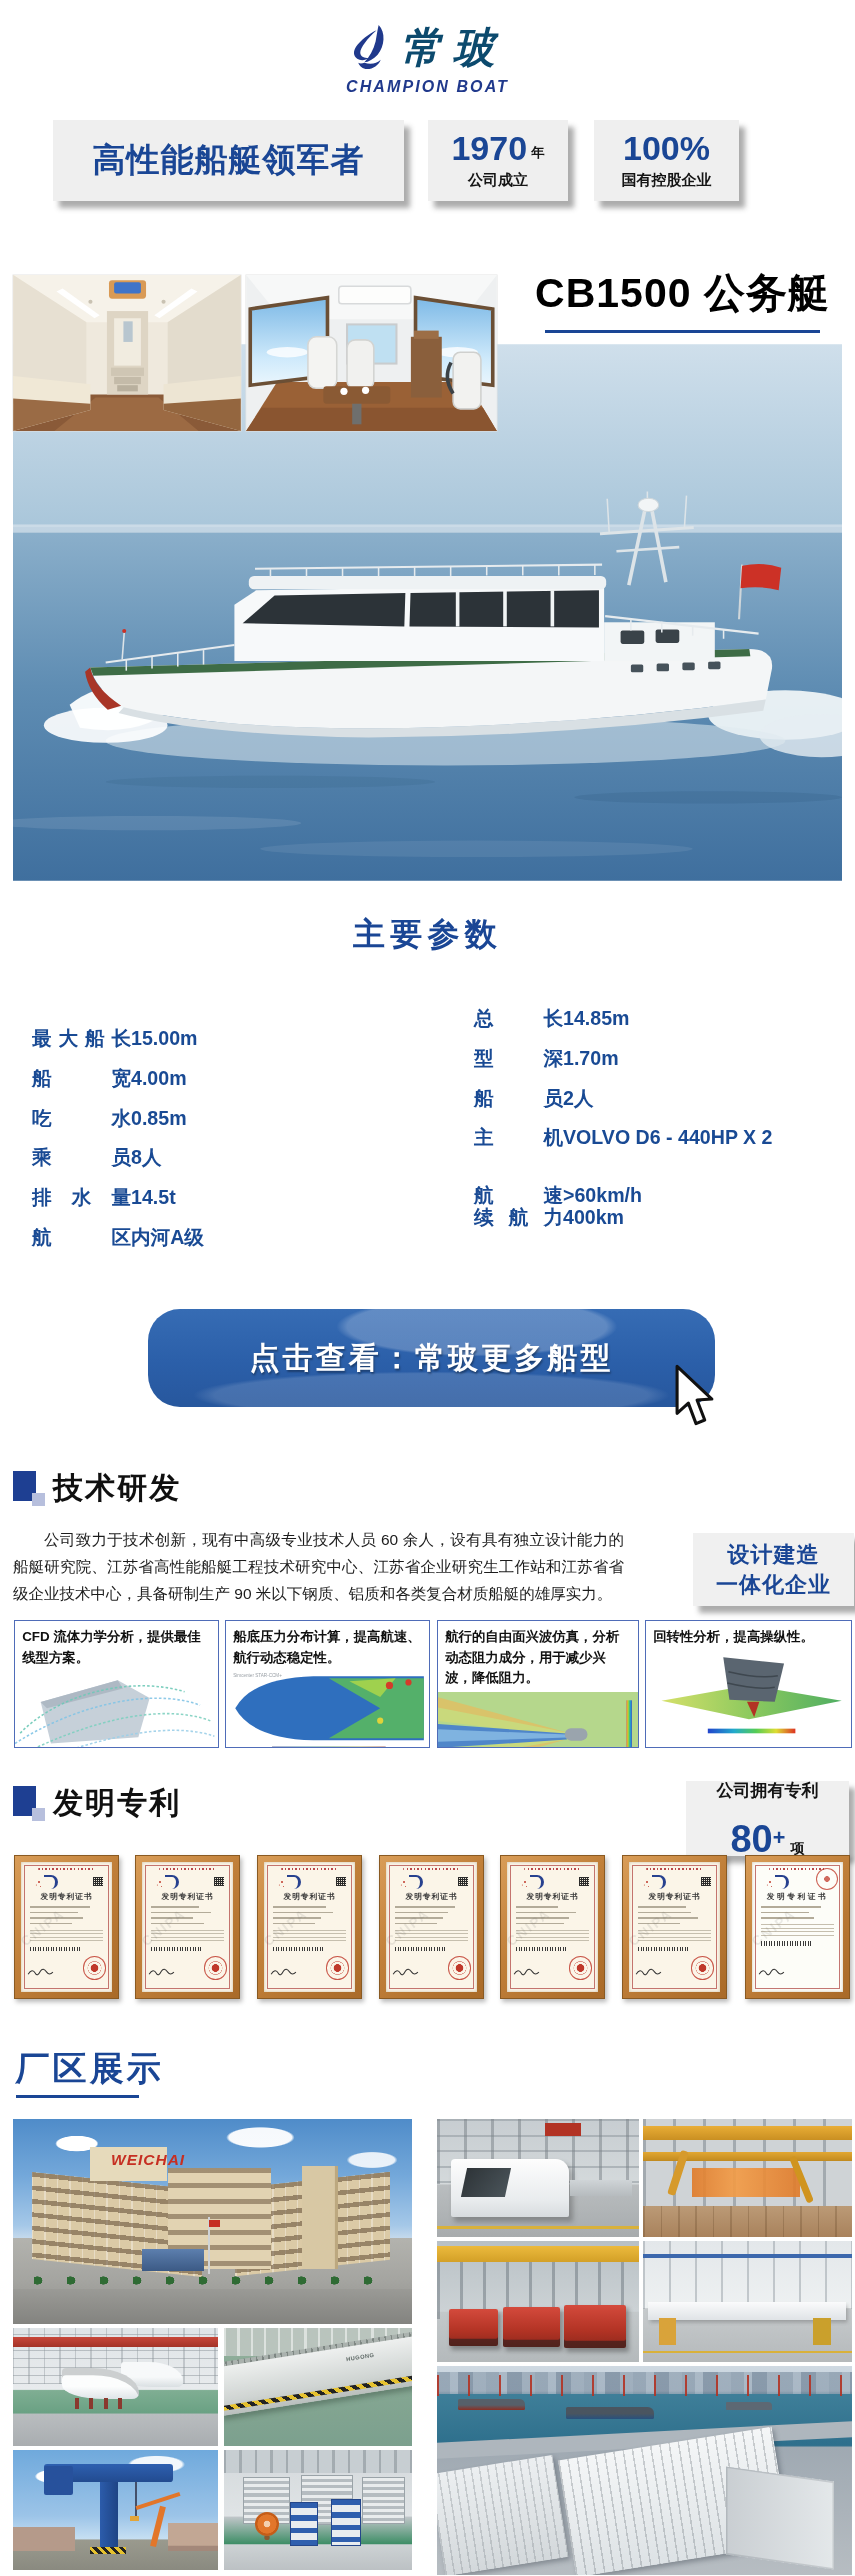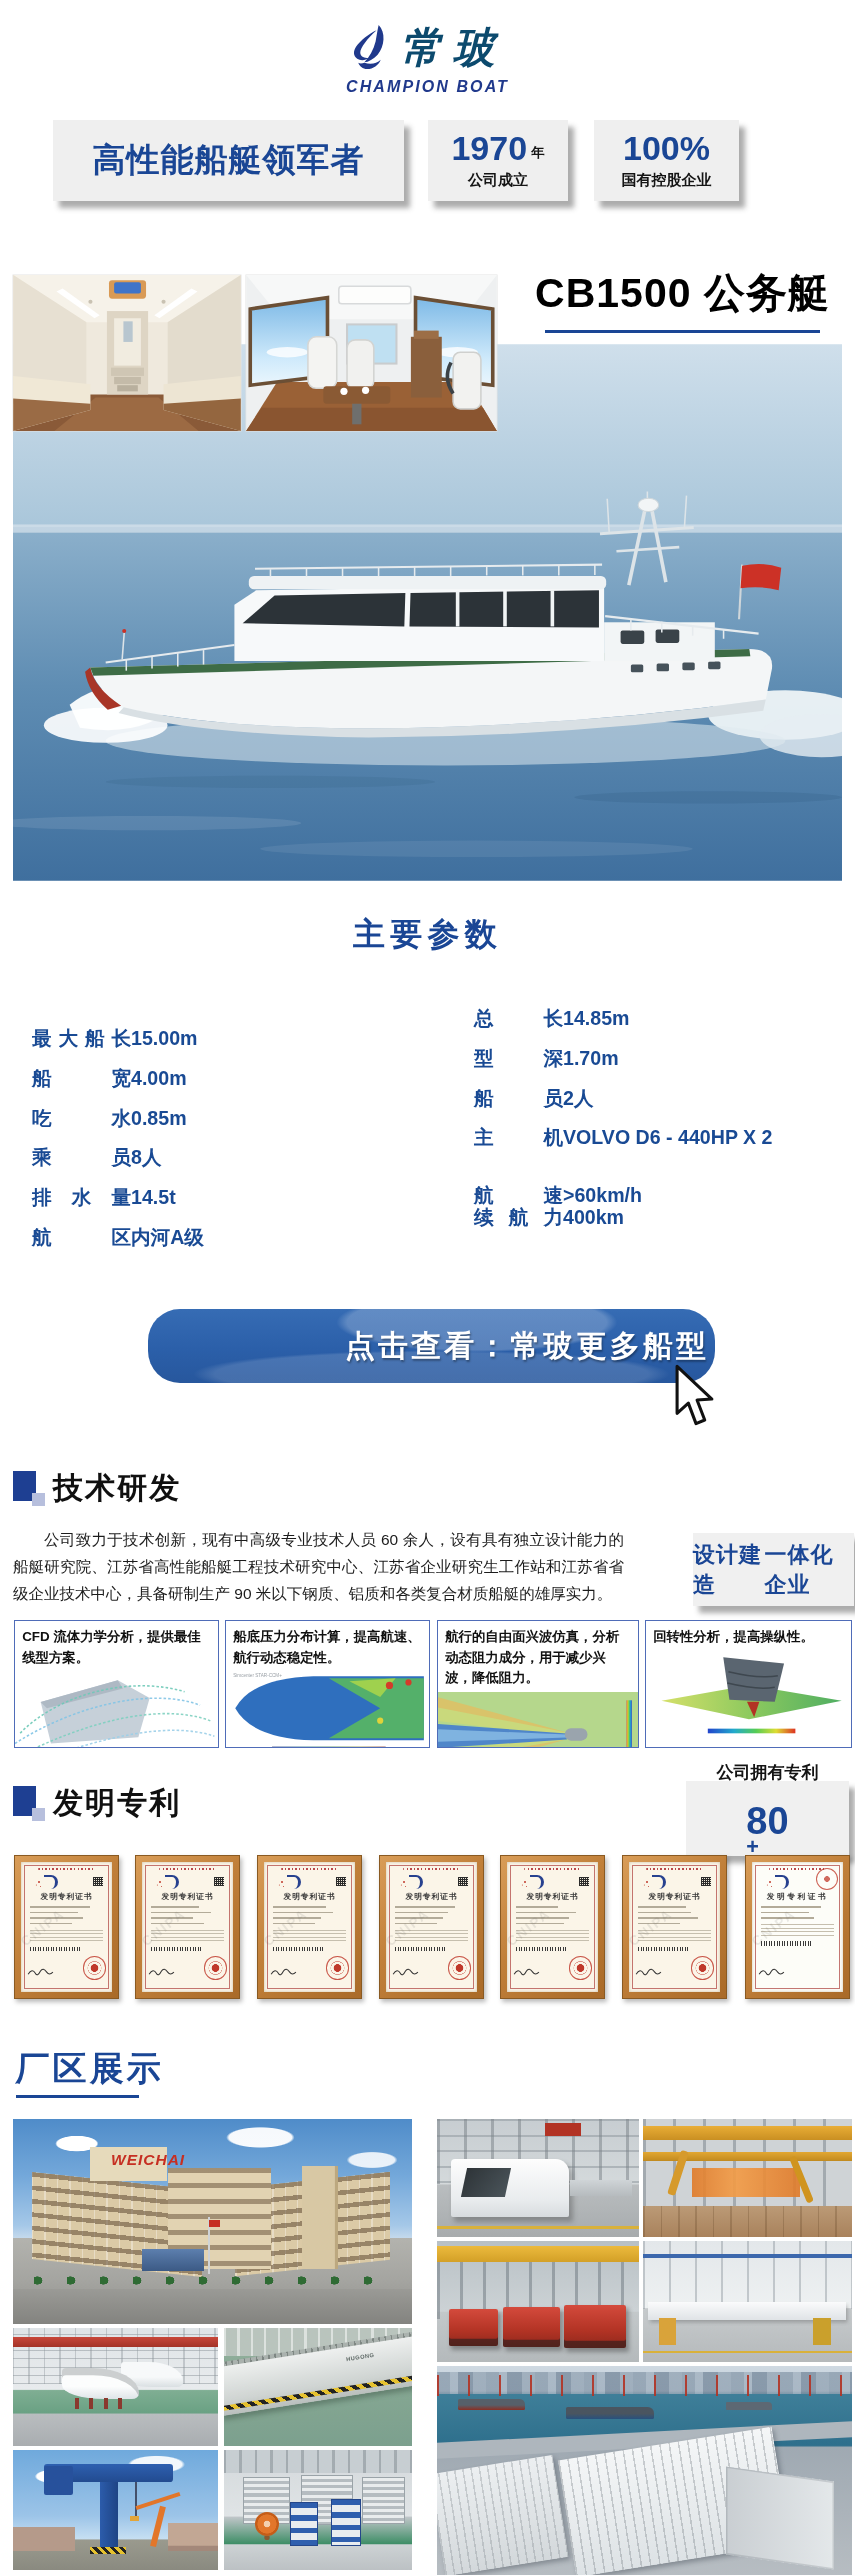--- a/index.html
+++ b/index.html
@@ -43,52 +43,52 @@
   .params-title{left:0;top:913px;width:855px;text-align:center;font-size:32px;font-weight:900;color:#1a4695;letter-spacing:5.2px;}
   .prow{height:39px;display:flex;align-items:center;}
   .plabel{display:inline-block;font-size:19.6px;font-weight:800;color:#194a94;text-align:justify;text-align-last:justify;}
   .pvalue{font-size:19.6px;font-weight:800;color:#194a94;text-align:left;flex:1;white-space:nowrap;}
   .pcol-l .prow{position:absolute;left:32px;width:343px;margin-top:20px;}
   .pcol-l .plabel{width:99px;}
   .pcol-r .prow{position:absolute;left:474px;width:346px;}
   .pcol-r .plabel{width:89px;}
 
   
-  .cta{left:148px;top:1309px;width:567px;height:74px;border-radius:32px;border:none;cursor:pointer;
+  .cta{left:148px;top:1309px;width:567px;height:98px;border-radius:32px;border:none;cursor:pointer;
        background:
          radial-gradient(216px 46px at 58% 18%, rgba(255,255,255,.22) 0 60%, transparent 65%),
          radial-gradient(361px 36px at 50% 88%, rgba(255,255,255,.14) 0 60%, transparent 66%),
          linear-gradient(180deg,#366cb4 0%,#2b5fa9 55%,#27579d 100%);
-       display:flex;align-items:center;justify-content:flex-end;}
+       display:flex;align-items:center;justify-content:center;}
   .cta .lbl{color:#ffffff;font-size:30px;font-weight:900;letter-spacing:3.1px;text-shadow:1px 1.5px 2.1px rgba(0,0,0,.35);}
   .cursor{left:673px;top:1364px;z-index:6;}
 
   
   .marker{width:23px;height:30px;background:#1e3f92;z-index:2;}
   .marker::after{content:"";position:absolute;left:18.5px;top:21.6px;width:13.4px;height:13.4px;background:#b7bfdd;z-index:-1;}
   .sec-title{font-size:30px;font-weight:900;color:#101010;letter-spacing:2.1px;}
 
   
   .tech-para{left:13px;top:1526px;width:611px;font-size:15.5px;line-height:27px;color:#1c1c1c;text-align:justify;text-indent:2em;font-weight:500;}
   .side-card{left:693px;top:1533px;width:161px;height:73px;background:#f0f0f0;box-shadow:6.2px 7.2px 5.2px rgba(70,70,70,.45);
-             display:flex;flex-direction:row;align-items:center;justify-content:center;}
+             display:flex;flex-direction:column;align-items:center;justify-content:center;}
   .side-card div{font-size:22px;font-weight:900;color:#1a4695;line-height:1.35;letter-spacing:1px;}
   .tcard{top:1620px;height:128px;border:1px solid #4f6cb8;background:#fff;box-sizing:border-box;display:flex;flex-direction:column;overflow:hidden;}
   .tcard .cap{padding:6.2px 7.2px 3.1px;font-size:13.4px;line-height:20.6px;color:#101010;font-weight:600;}
   .tcard .art{flex:1;position:relative;}
   .tc1{left:14px;width:205px;}
   .tc2{left:225px;width:205px;}
   .tc3{left:437px;width:202px;}
   .tc4{left:645px;width:207px;}
 
   
   .count-card{left:686px;top:1781px;width:163px;height:75px;background:#f0f0f0;box-shadow:6.2px 7.2px 5.2px rgba(70,70,70,.45);
               display:flex;flex-direction:column;align-items:center;justify-content:center;}
   .count-cap{font-size:17px;font-weight:700;color:#141414;}
-  .count-row{display:flex;align-items:flex-start;margin-top:19px;flex-direction:column;}
+  .count-row{display:flex;align-items:center;margin-top:19px;}
   .count-big{font-size:38px;font-weight:900;color:#1a4695;line-height:.95;}
   .count-plus{font-size:21.6px;font-weight:900;color:#1a4695;line-height:1;margin-top:-3.1px;}
   .count-unit{font-size:14px;font-weight:700;color:#141414;align-self:flex-end;margin-left:5.2px;}
 
   .cert{top:1855px;width:105px;height:144px;box-sizing:border-box;padding:6.7px;
         background:linear-gradient(135deg,#d99d58 0%,#c07f39 45%,#a96a28 100%);
         box-shadow:inset 0 0 0 1px #8a5a22, 2.1px 3.1px 4.6px rgba(0,0,0,.28);}
   .paper{position:relative;width:100%;height:100%;background:#fbf5e8;box-sizing:border-box;padding:6.2px 4.6px 3.1px;overflow:hidden;
          box-shadow:inset 0 0 3.1px rgba(120,90,40,.35);}
   .paper::before{content:"";position:absolute;inset:3.1px;border:0.5px solid rgba(178,74,70,.75);pointer-events:none;}

